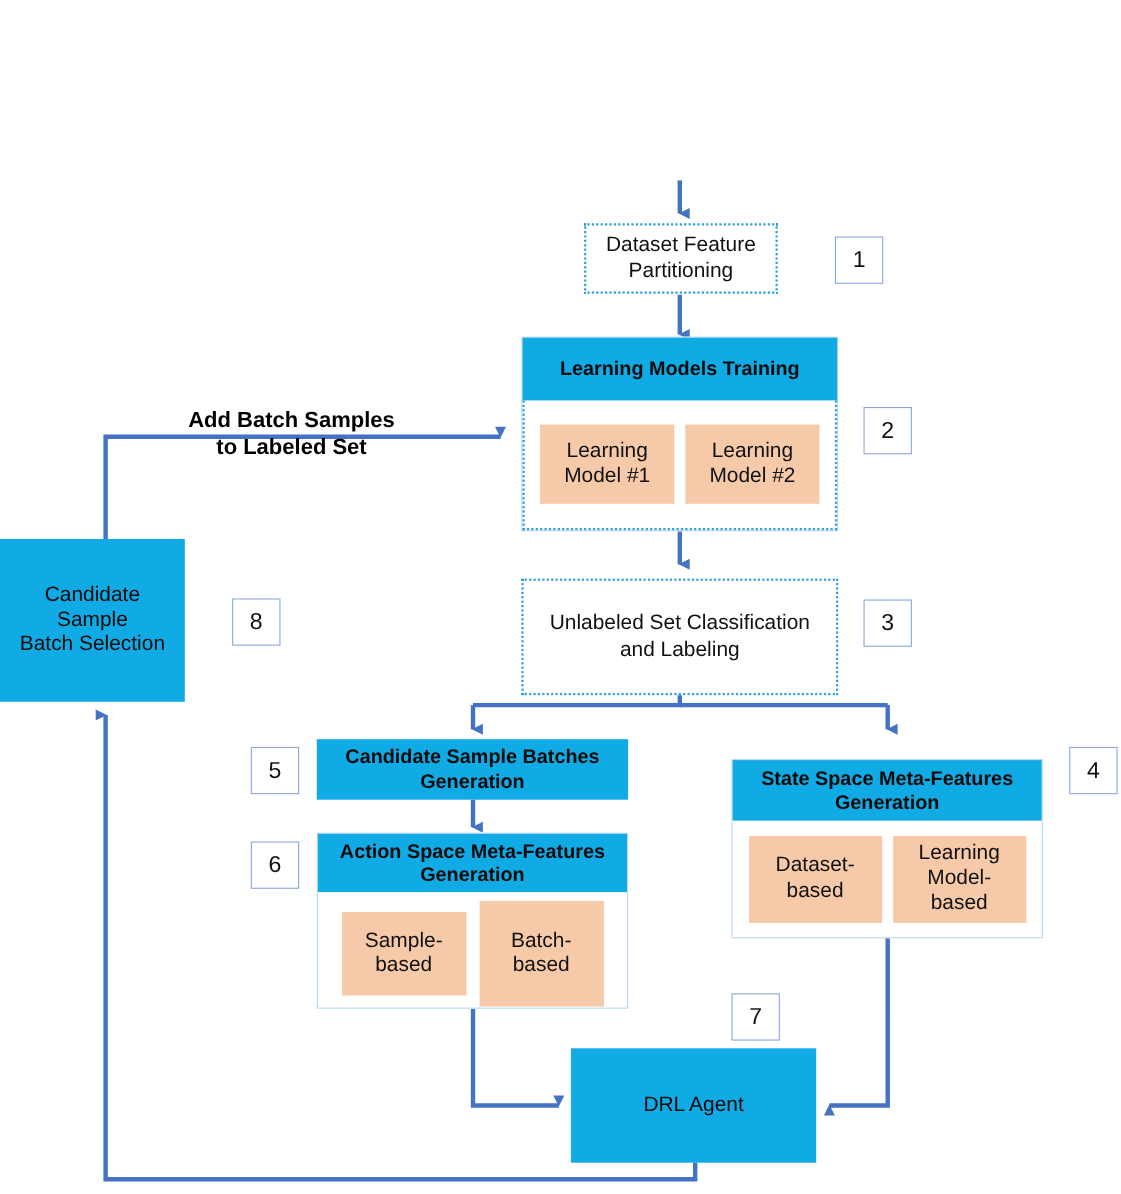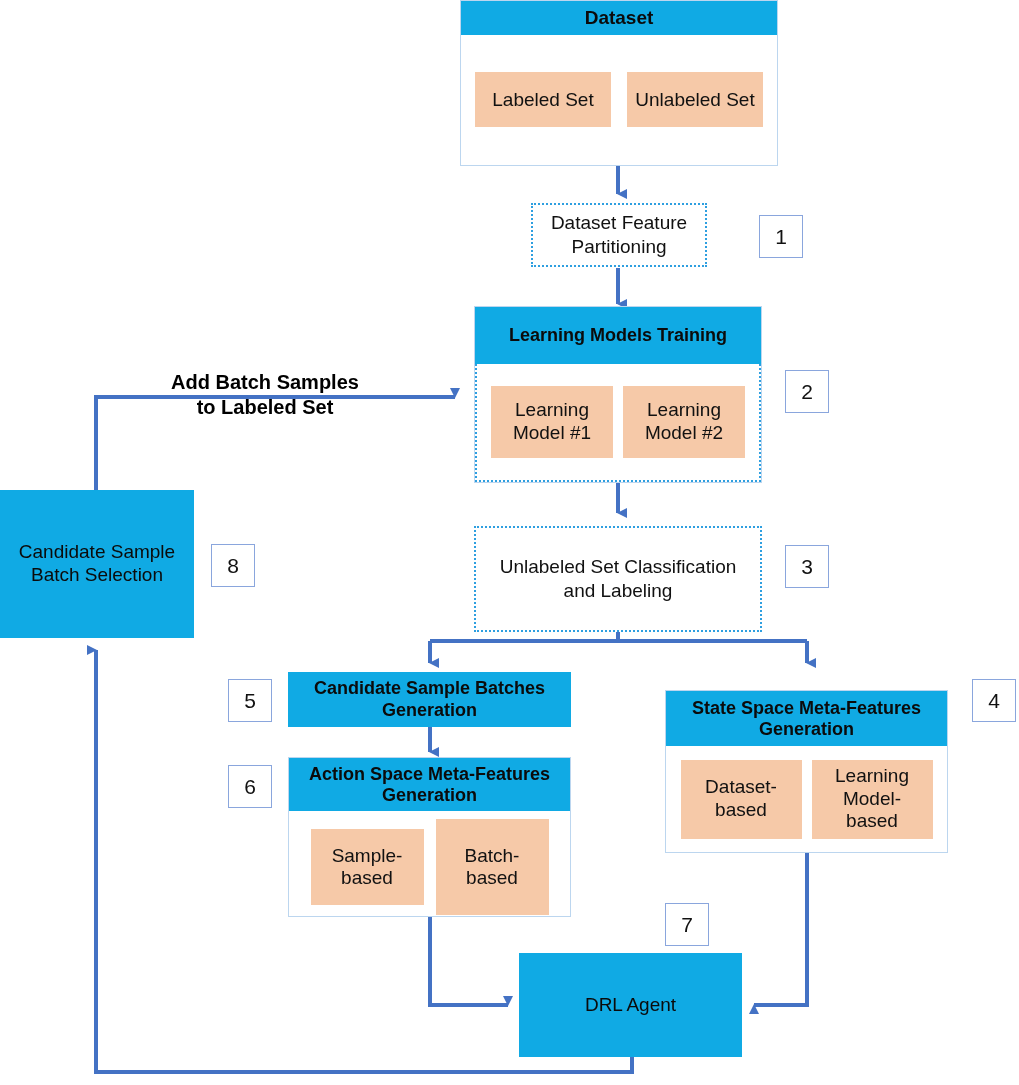--- a/index.html
+++ b/index.html
@@ -164,27 +164,20 @@
 
     <path d="M430,917 L430,1005 L508,1005" fill="none" stroke="#4472c4" stroke-width="4" marker-end="url(#arrowRight)"></path>
 
     <path d="M807,833 L807,1005 L754,1005" fill="none" stroke="#4472c4" stroke-width="4" marker-end="url(#arrowLeft)"></path>
 
     <path d="M632,1057 L632,1072 L96,1072 L96,650" fill="none" stroke="#4472c4" stroke-width="4" marker-end="url(#arrowUp)"></path>
 
     <path d="M96,490 L96,397 L455,397" fill="none" stroke="#4472c4" stroke-width="4" marker-end="url(#arrowRight)"></path>
   </svg>
 
-  <div class="node card" style="left:460px; top:0px; width:318px; height:166px;">
-    <div class="card-header">Dataset</div>
-    <div class="card-body">
-      <div class="chip" style="width:138px; height:55px;">Labeled Set</div>
-      <div class="chip" style="width:138px; height:55px;">Unlabeled Set</div>
-    </div>
-  </div>
 
   <div class="node dotted" style="left: 531px; top: 203px; width: 176px; height: 64px; white-space: pre-line;">Dataset Feature
 Partitioning</div>
   <div class="node badge" style="left:759px; top:215px; width:44px; height:43px;">1</div>
 
   <div class="node card dotted-body" style="left:474px; top:306px; width:288px; height:177px;">
     <div class="card-header" style="font-size:18px; height:57px;">Learning Models Training</div>
     <div class="card-body" style="gap:10px;">
       <div class="chip" style="width: 122px; height: 72px; white-space: pre-line;">Learning
 Model #1</div>
@@ -194,21 +187,21 @@
   </div>
   <div class="node badge" style="left:785px; top:370px; width:44px; height:43px;">2</div>
 
   <div class="edge-label" style="left: 140px; top: 370px; width: 250px; white-space: pre-line;">Add Batch Samples
 to Labeled Set</div>
 
   <div class="node dotted" style="left: 474px; top: 526px; width: 288px; height: 106px; white-space: pre-line;">Unlabeled Set Classification
 and Labeling</div>
   <div class="node badge" style="left:785px; top:545px; width:44px; height:43px;">3</div>
 
-  <div class="node solid plainweight" style="left: 0px; top: 490px; width: 194px; height: 148px; white-space: pre-line;">Candidate Sample
+  <div class="node solid plainweight" style="left: 0px; top: 490px; width: 168px; height: 148px; white-space: pre-line;">Candidate Sample
 Batch Selection</div>
   <div class="node badge" style="left:211px; top:544px; width:44px; height:43px;">8</div>
 
   <div class="node solid" style="left: 288px; top: 672px; width: 283px; height: 55px; font-size: 18px; white-space: pre-line;">Candidate Sample Batches
 Generation</div>
   <div class="node badge" style="left:228px; top:679px; width:44px; height:43px;">5</div>
 
   <div class="node card" style="left:288px; top:757px; width:283px; height:160px;">
     <div class="card-header" style="font-size: 18px; height: 58px; white-space: pre-line;">Action Space Meta-Features
 Generation</div>

